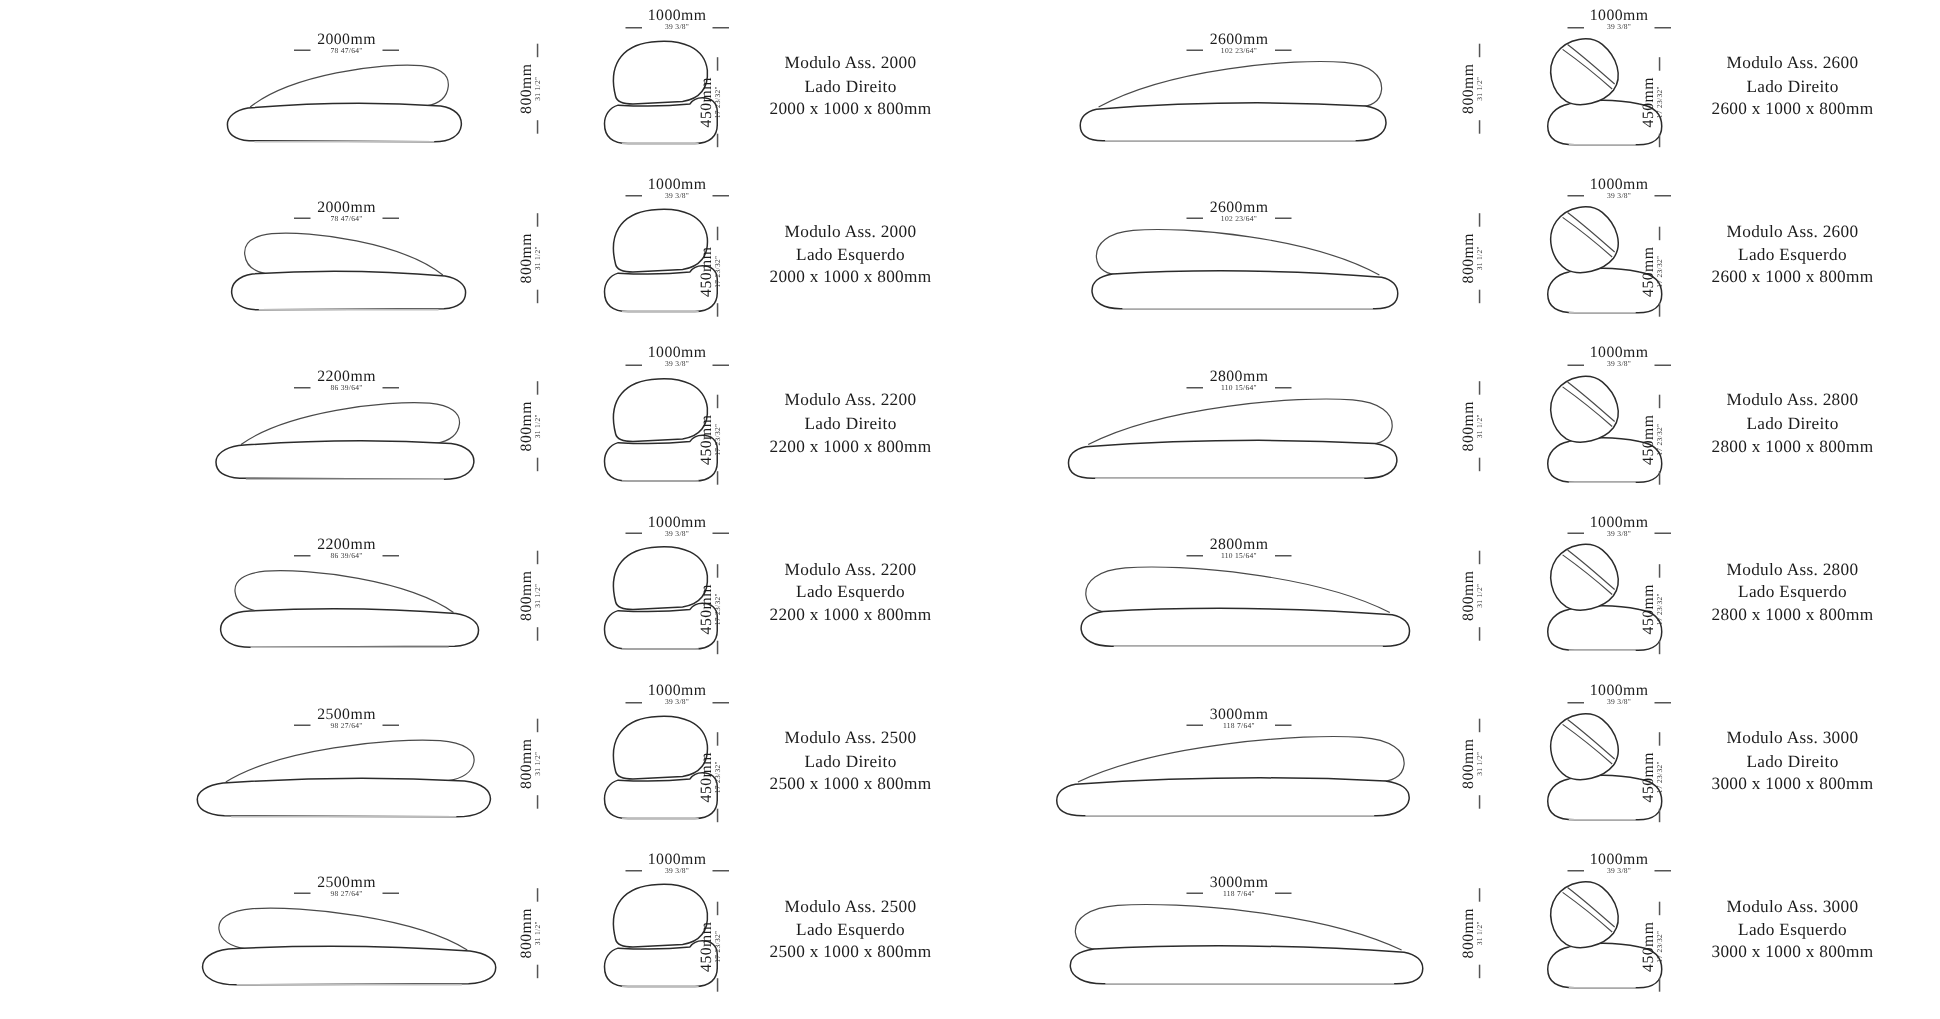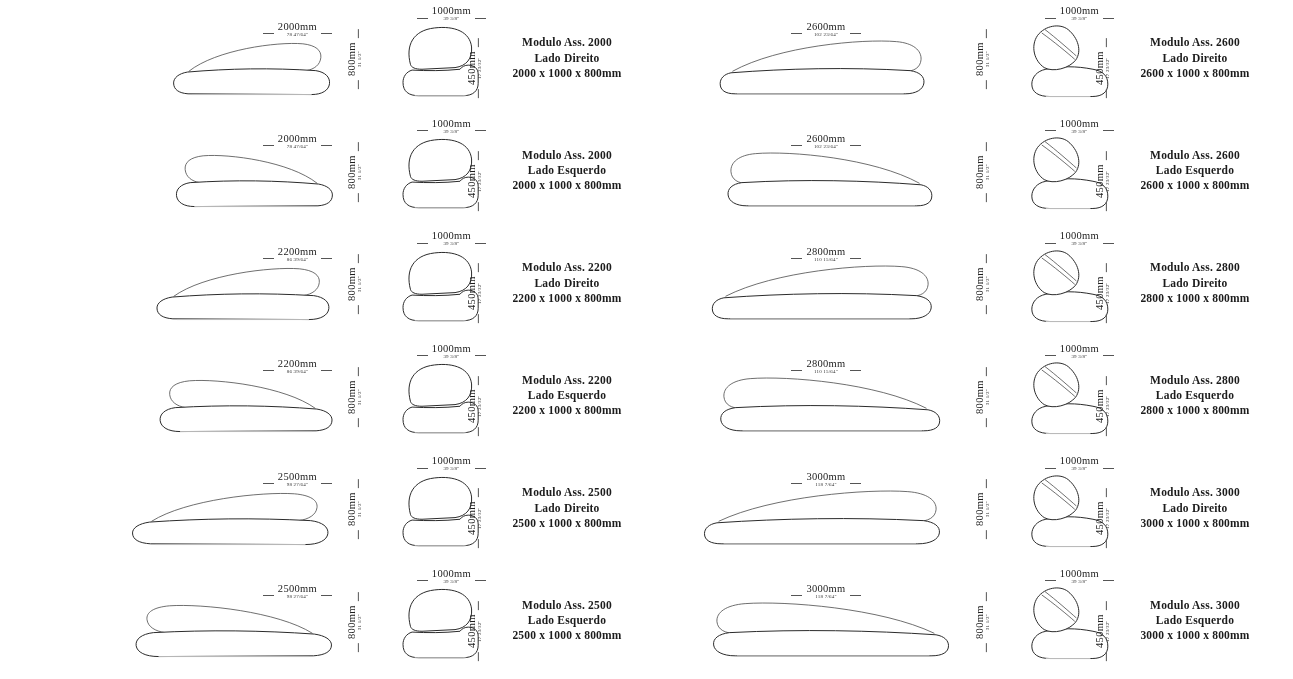--- a/index.html
+++ b/index.html
@@ -5,37 +5,37 @@
   html,body{margin:0;padding:0;background:#fff;}
   .sheet{
     position:relative;width:1293px;height:679px;background:#fff;overflow:hidden;
     font-family:"Liberation Serif", serif;color:#1c1c1c;
   }
   .column{position:absolute;top:2px;display:flex;flex-direction:column;}
   .col-left{left:126px;width:518px;}
   .col-right{left:688px;width:584px;}
   .spec-row{height:112.5px;display:flex;align-items:center;}
   .front-wrap{display:flex;flex-direction:column;align-items:center;justify-content:center;}
-  .col-left .front-wrap{width:210px;align-items:flex-end;}
+  .col-left .front-wrap{width:210px;}
   .col-right .front-wrap{width:276px;}
   .front-svg{display:block;height:58px;}
   .mirrored .front-svg{transform:scaleX(-1);}
   .side-wrap{position:relative;width:150px;height:106px;margin-left:4px;
     display:flex;flex-direction:column;align-items:flex-end;}
   .side-svg{display:block;width:98px;height:76px;}
   .hdim{display:flex;align-items:flex-end;justify-content:center;margin-bottom:1px;}
   .dim-val{display:flex;flex-direction:column;align-items:center;line-height:1.05;}
   .dim-main{font-size:10.5px;letter-spacing:.3px;white-space:nowrap;}
   .dim-sub{font-size:5px;letter-spacing:.2px;color:#333;white-space:nowrap;}
   .tick{width:11px;height:1px;background:#555;margin:0 4px 3px 4px;}
   .vdim{position:absolute;width:86px;display:flex;align-items:flex-end;justify-content:center;}
   .vdim .tick{width:9px;}
   .vdim-left{left:-29px;top:46px;transform:rotate(-90deg);}
   .vdim-right{right:-27px;top:55px;transform:rotate(-90deg);}
-  .label-block{flex:1;text-align:center;font-size:11.5px;line-height:1.32;letter-spacing:.2px;font-weight:bold;}
+  .label-block{flex:1;text-align:center;font-size:11.5px;line-height:1.32;letter-spacing:.2px;}
   svg path{vector-effect:non-scaling-stroke;}
 </style>
 </head>
 <body>
 
 <div class="sheet">
   <div class="column col-left">
       <div class="spec-row style-a">
 
     <div class="front-wrap">

